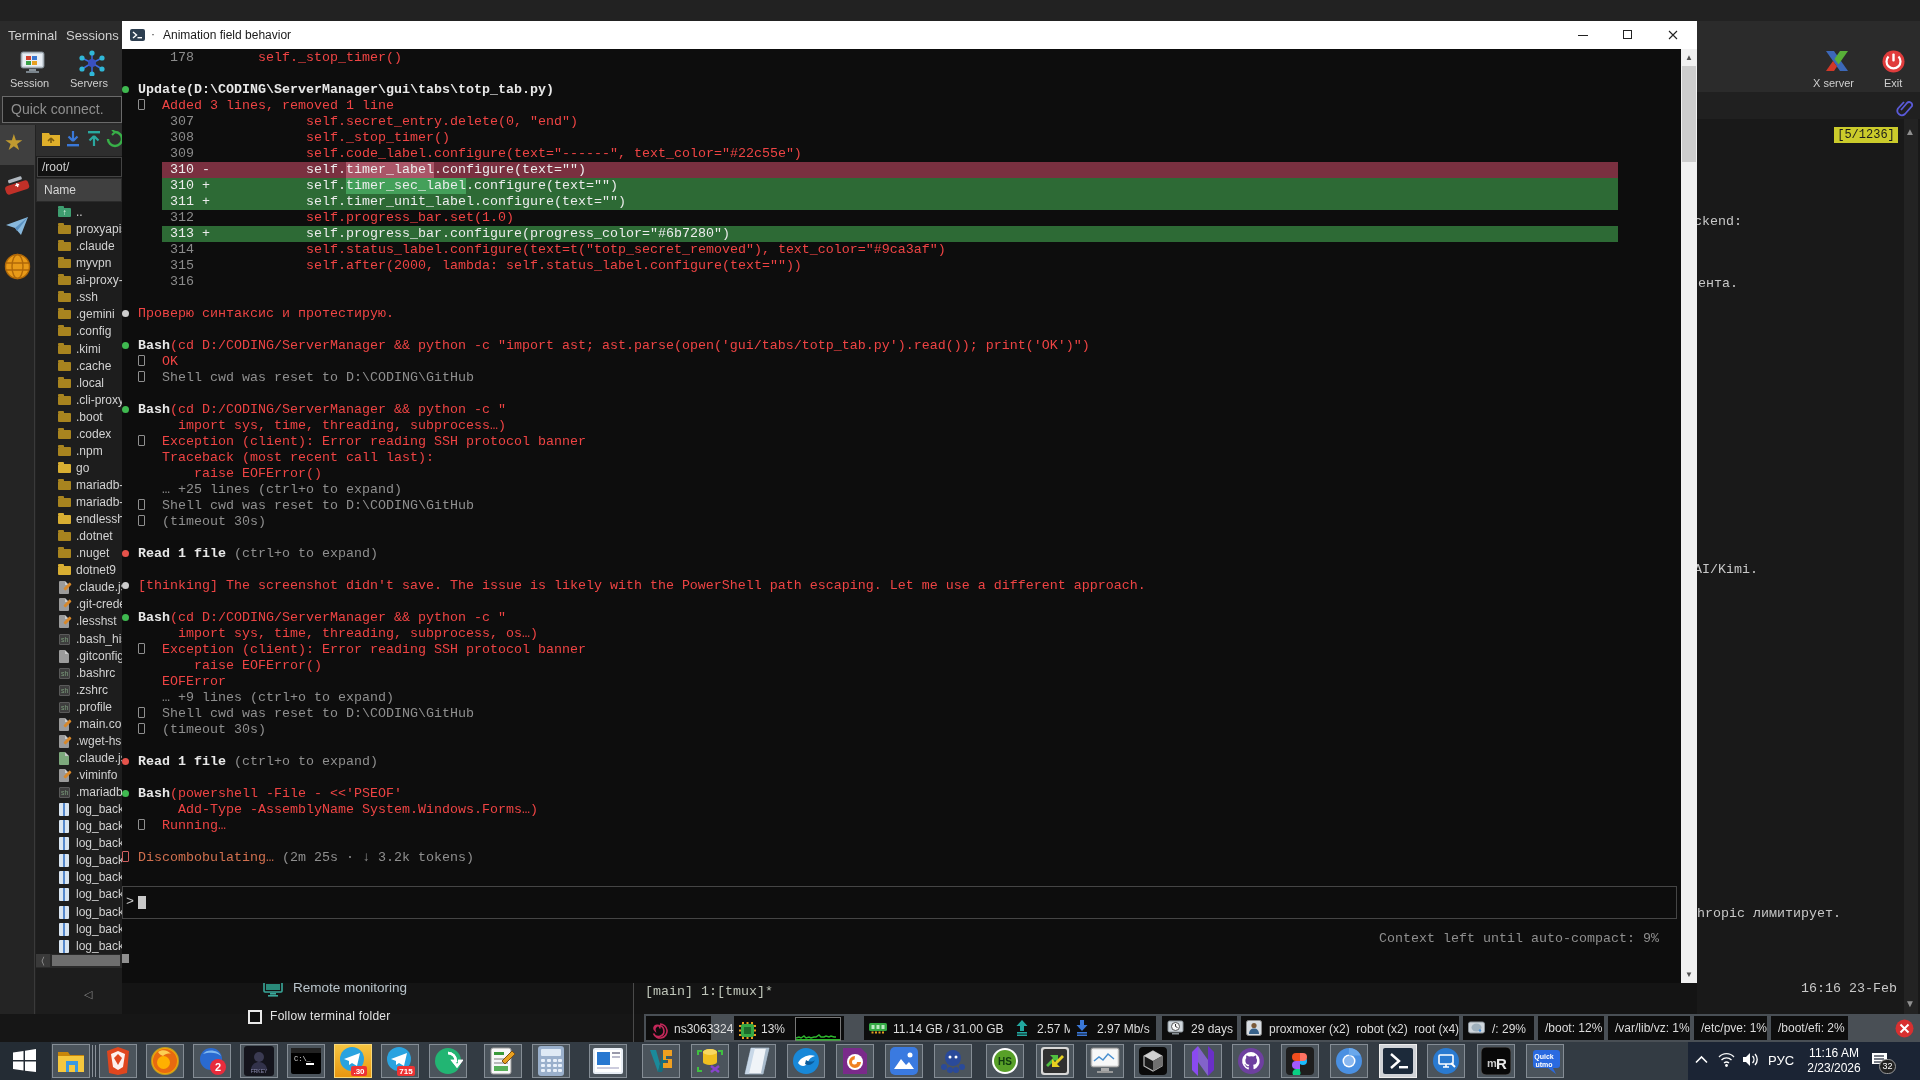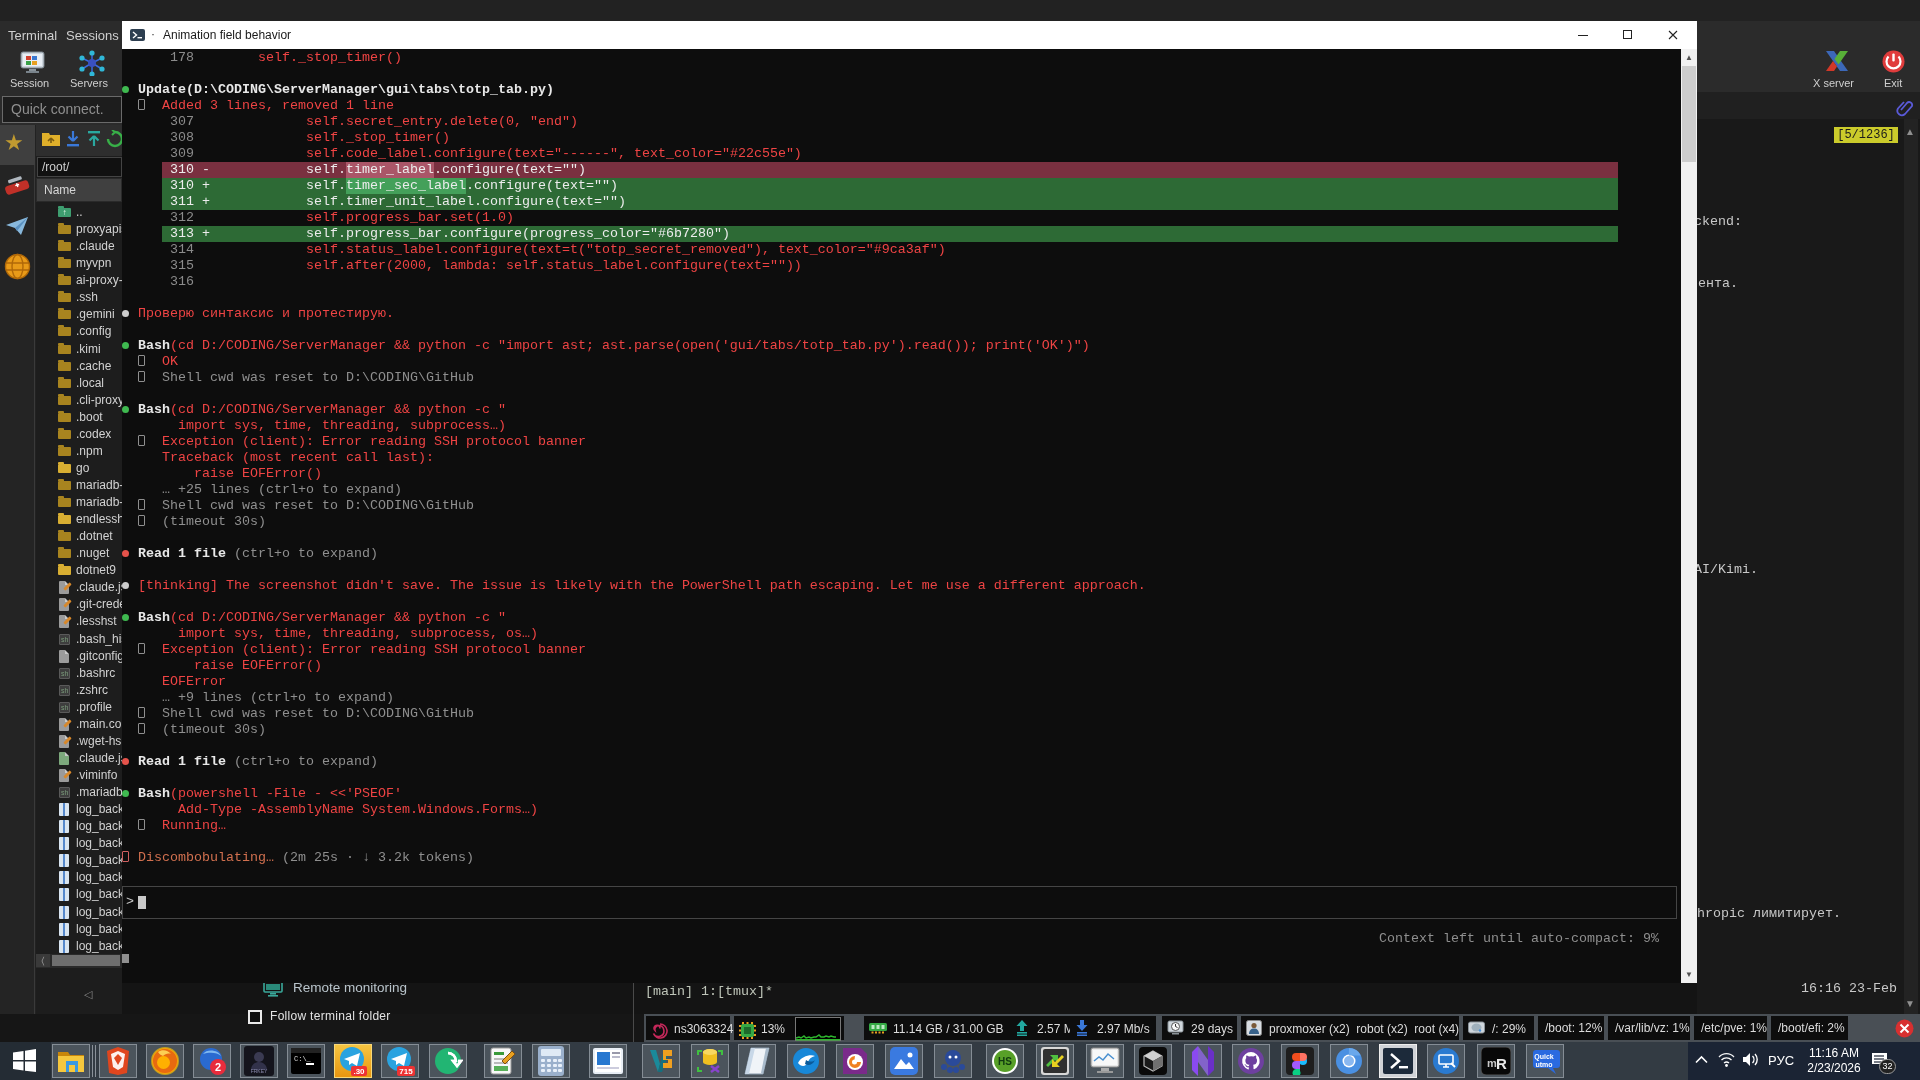--- a/index.html
+++ b/index.html
@@ -481,21 +481,21 @@
   <svg class="abs" style="left:1896px;top:100px" width="18" height="18" viewBox="0 0 18 18">
         <path d="M5 10 L11 3 a3 3 0 0 1 5 3 L9 14 a4.5 4.5 0 0 1 -7 -5.5 L8 2" fill="none" stroke="#5a5ad8" stroke-width="1.8"></path>
       </svg>
   <div class="mono" style="left:1694px;top:214px">ckend:</div>
   <div class="mono" style="left:1690px;top:276px">иента.</div>
   <div class="mono" style="left:1694px;top:562px">AI/Kimi.</div>
   <div class="mono" style="left:1697px;top:906px">hropic лимитирует.</div>
   <div class="mono" style="left:1801px;top:981px">16:16 23-Feb</div>
 
   <div id="sbar"></div>
-<div class="scell" style="left:646px;width:84px"><svg class="ic" width="16" height="16" viewBox="0 0 16 16" style="margin:4px 6px 0 6px">
+<div class="scell" style="left:646px;width:65px"><svg class="ic" width="16" height="16" viewBox="0 0 16 16" style="margin:4px 6px 0 6px">
           <path d="M8 1 a7 7 0 1 1 -6.5 9.5 a5.5 5.5 0 1 0 5 -8 a4 4 0 0 0 -3.5 5 a3 3 0 1 1 5 -2" fill="none" stroke="#c4285a" stroke-width="1.6"></path>
         </svg><span style="vertical-align:middle">ns3063324</span></div>
 <div class="scell" style="left:734px;width:110px"><svg class="ic" width="17" height="17" viewBox="0 0 17 17" style="margin:3px 5px 0 5px">
           <g fill="#e8a020">
             <rect x="3" y="0" width="2" height="17"></rect>
             <rect x="7.5" y="0" width="2" height="17"></rect>
             <rect x="12" y="0" width="2" height="17"></rect>
             <rect x="0" y="3" width="17" height="2"></rect>
             <rect x="0" y="7.5" width="17" height="2"></rect>
             <rect x="0" y="12" width="17" height="2"></rect>

